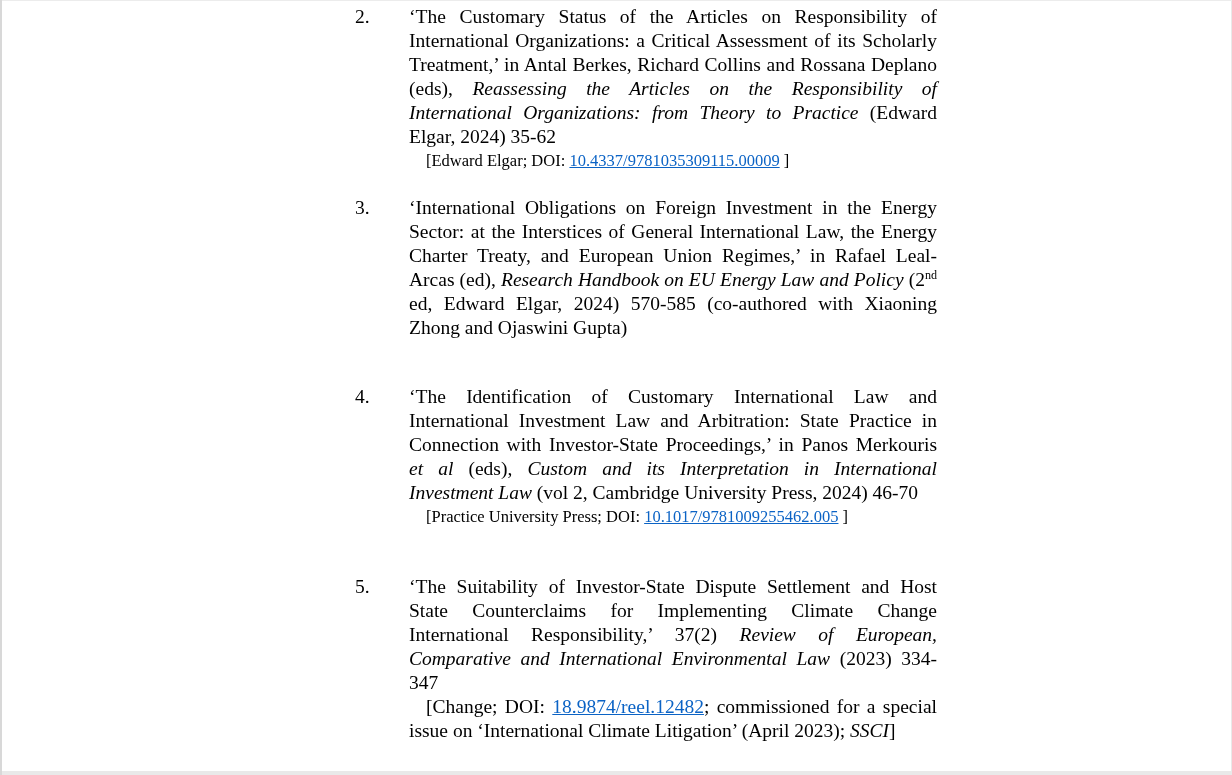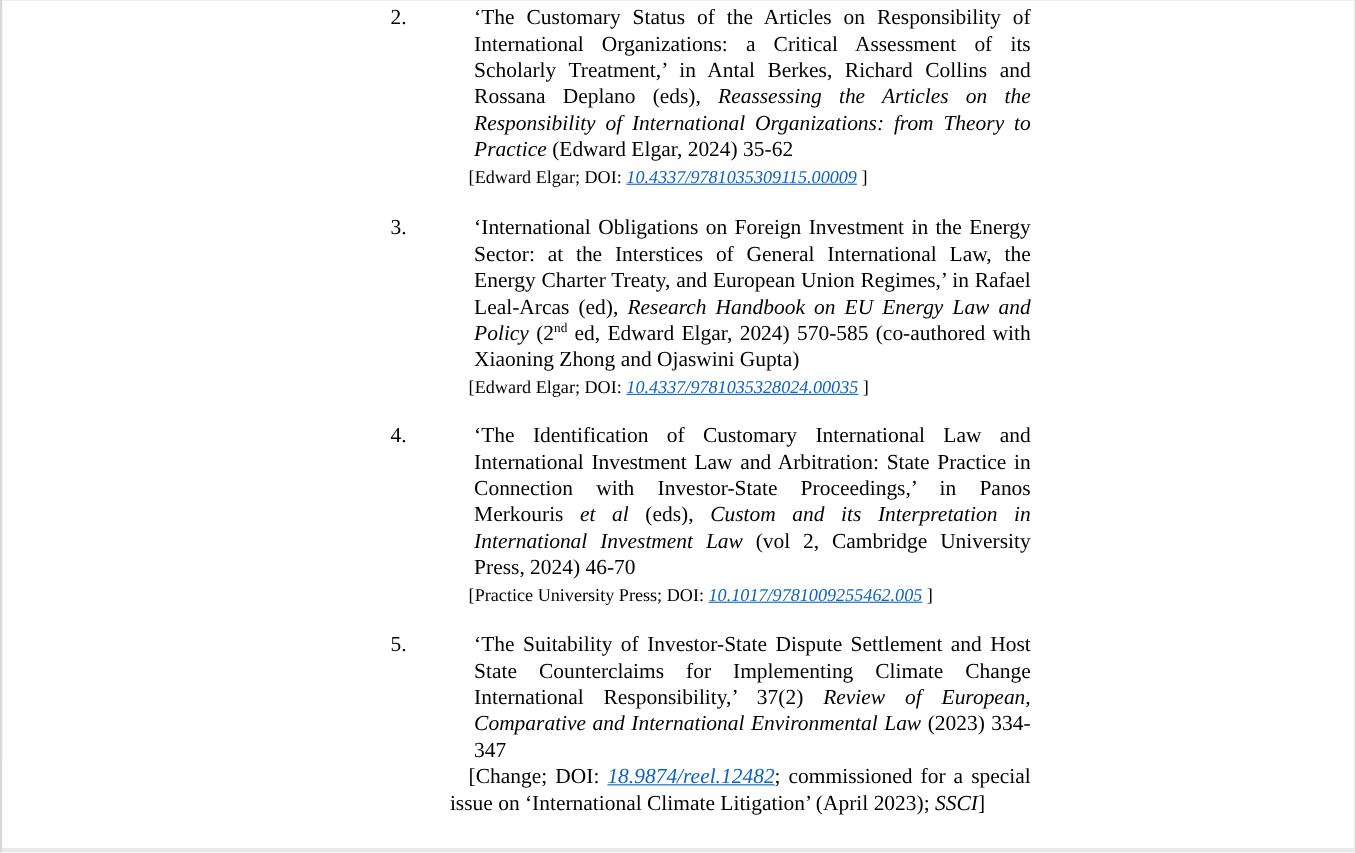--- a/index.html
+++ b/index.html
@@ -21,41 +21,40 @@
     left: 355px;
     width: 582px;
     font-size: 19.5px;
     line-height: 24px;
   }
   .entry:nth-of-type(1) { top: 5px; }
   .entry:nth-of-type(2) { top: 196px; }
   .entry:nth-of-type(3) { top: 385px; }
   .entry:nth-of-type(4) { top: 575px; }
   .entry .num { position: absolute; left: 0; top: 0; }
-  .entry .body { margin-left: 76px; text-align: justify; }
+  .entry .body { margin-left: 54px; text-align: justify; }
   .entry .note { margin-left: 54px; text-indent: 17px; text-align: justify; }
   .entry .note.small { font-size: 16.5px; }
   .it  { font-style: italic; }
   .sup { vertical-align: super; font-size: 0.62em; line-height: 0; }
-  a.doi { color: #0b63c5; text-decoration: underline; cursor: pointer; font-style: italic; }
+  a.doi { color: #0b63c5; text-decoration: underline; cursor: pointer; }
 </style>
 </head>
 <body>
 
 <div class="screen">
   <div class="entries">
       <div class="entry">
     <span class="num">2.</span>
     <div class="body"><span>‘The Customary Status of the Articles on Responsibility of International Organizations: a Critical Assessment of its Scholarly Treatment,’ in Antal Berkes, Richard Collins and Rossana Deplano (eds), </span><span class="it">Reassessing the Articles on the Responsibility of International Organizations: from Theory to Practice</span><span> (Edward Elgar, 2024) 35-62</span></div>
     <div class="note small"><span>[Edward Elgar; DOI: </span><a class="doi" href="#">10.4337/9781035309115.00009</a><span> ]</span></div>
   </div>
       <div class="entry">
     <span class="num">3.</span>
     <div class="body"><span>‘International Obligations on Foreign Investment in the Energy Sector: at the Interstices of General International Law, the Energy Charter Treaty, and European Union Regimes,’ in Rafael Leal-Arcas (ed), </span><span class="it">Research Handbook on EU Energy Law and Policy</span><span> (2</span><span class="sup">nd</span><span> ed, Edward Elgar, 2024) 570-585 (co-authored with Xiaoning Zhong and Ojaswini Gupta)</span></div>
-    <div class="note small"><span>[Edward Elgar; DOI: </span><a class="doi" href="#">10.4337/9781035328024.00035</a><span> ]</span></div>
   </div>
       <div class="entry">
     <span class="num">4.</span>
     <div class="body"><span>‘The Identification of Customary International Law and International Investment Law and Arbitration: State Practice in Connection with Investor-State Proceedings,’ in Panos Merkouris </span><span class="it">et al</span><span> (eds), </span><span class="it">Custom and its Interpretation in International Investment Law</span><span> (vol 2, Cambridge University Press, 2024) 46-70</span></div>
     <div class="note small"><span>[Practice University Press; DOI: </span><a class="doi" href="#">10.1017/9781009255462.005</a><span> ]</span></div>
   </div>
       <div class="entry">
     <span class="num">5.</span>
     <div class="body"><span>‘The Suitability of Investor-State Dispute Settlement and Host State Counterclaims for Implementing Climate Change International Responsibility,’ 37(2) </span><span class="it">Review of European, Comparative and International Environmental Law</span><span> (2023) 334-347</span></div>
     <div class="note"><span>[Change; DOI: </span><a class="doi" href="#">18.9874/reel.12482</a><span>; commissioned for a special issue on ‘International Climate Litigation’ (April 2023); </span><span class="it">SSCI</span><span>]</span></div>

